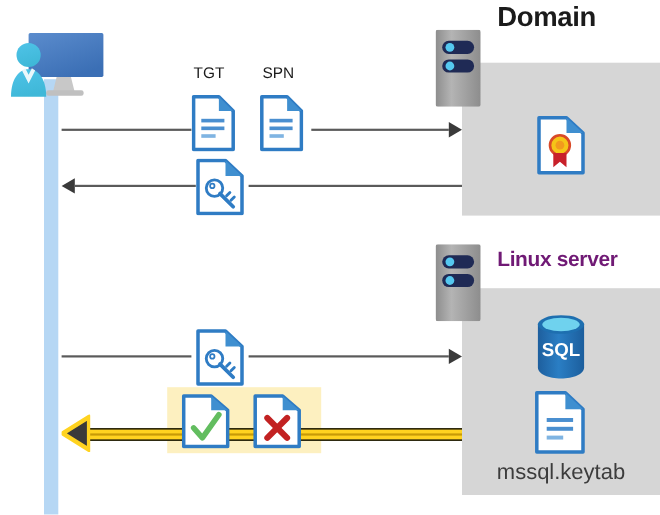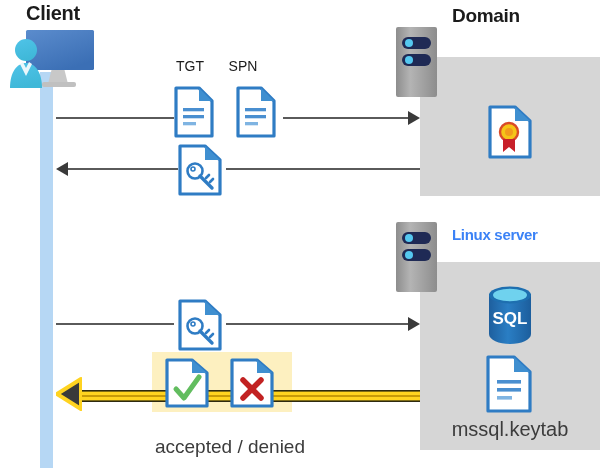--- a/index.html
+++ b/index.html
@@ -18,27 +18,27 @@
   .abs { position: absolute; }
 
   
   .title-client {
     left: 26px; top: 2px;
     font-size: 20px; font-weight: bold; color: #1b1b1b;
     letter-spacing: -0.3px;
   }
   .title-dc {
     left: 452px; top: 4px;
-    font-size: 19px; font-weight: bold; color: #1b1b1b;
+    font-size: 25px; font-weight: bold; color: #1b1b1b;
     line-height: 24px; width: 140px;
     letter-spacing: -0.3px;
   }
   .title-linux {
     left: 452px; top: 226px;
-    font-size: 15px; font-weight: bold; color: #3b82f6;
+    font-size: 19px; font-weight: bold; color: #701a75;
     letter-spacing: -0.3px;
   }
 
   
   .lifeline {
     left: 40px; top: 72px;
     width: 13px; height: 396px;
     background: #b6d7f4;
   }
 
@@ -104,21 +104,20 @@
     left: 420px; top: 418px;
     width: 180px; text-align: center;
     font-size: 20px; color: #3c3c3c;
   }
 </style>
 </head>
 <body>
 
 <div id="canvas">
 
-  <div class="abs title-client">Client</div>
 
   <div class="abs title-dc">
     <div>Domain</div>
   </div>
 
   <div class="abs title-linux">Linux server</div>
 
   <div class="abs panel-dc"></div>
   <div class="abs panel-linux"></div>
 
@@ -175,21 +174,21 @@
       <rect x="6" y="27" width="29" height="12" rx="6" fill="#1f2a55"></rect>
       <circle cx="13" cy="33" r="4" fill="#55c8f0"></circle>
     </svg>
   </div>
 
   <div class="abs conn" style="left:56px; top:117px; width:118px;"></div>
   <div class="abs conn" style="left:283px; top:117px; width:125px;"></div>
   <div class="abs arrowhead arrow-right" style="left:408px; top:111px;"></div>
 
   <div class="abs doc-label" style="left:166px; top:58px; width:48px;">TGT</div>
-  <div class="abs doc-label" style="left:216px; top:58px; width:54px;">SPN</div>
+  <div class="abs doc-label" style="left:226px; top:58px; width:54px;">SPN</div>
 
   <div class="doc" style="left:174px; top:86px;">
     <svg width="40" height="52" viewBox="0 0 40 52">
       <path d="M2 2 H25 L38 15 V50 H2 Z" fill="#ffffff" stroke="#2f7cc4" stroke-width="3.2" stroke-linejoin="round"></path>
       <path d="M25 2 L38 15 H25 Z" fill="#3f8fd0"></path>
       <rect x="9" y="22" width="21" height="3.3" fill="#4a8fd0"></rect>
       <rect x="9" y="29" width="21" height="3.3" fill="#4a8fd0"></rect>
       <rect x="9" y="36" width="13" height="3.3" fill="#7fb4e2"></rect>
     </svg>
   </div>
@@ -301,15 +300,14 @@
 
   <div class="doc" style="left:230px; top:358px;">
     <svg width="44" height="50" viewBox="0 0 44 50">
       <path d="M2 2 H27 L42 15 V48 H2 Z" fill="#ffffff" stroke="#2f7cc4" stroke-width="3.2" stroke-linejoin="round"></path>
       <path d="M27 2 L42 15 H27 Z" fill="#3f8fd0"></path>
       <path d="M13 22 L31 40" stroke="#c22222" stroke-width="5.5" stroke-linecap="round"></path>
       <path d="M31 22 L13 40" stroke="#c22222" stroke-width="5.5" stroke-linecap="round"></path>
     </svg>
   </div>
 
-  <div class="abs caption">accepted / denied</div>
 
 </div>
 
 </body></html>

